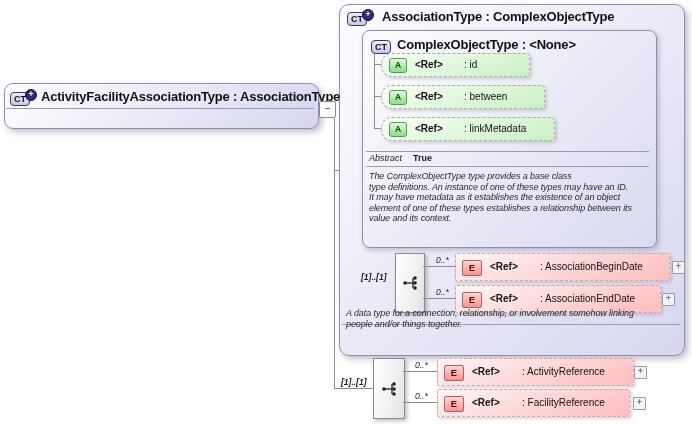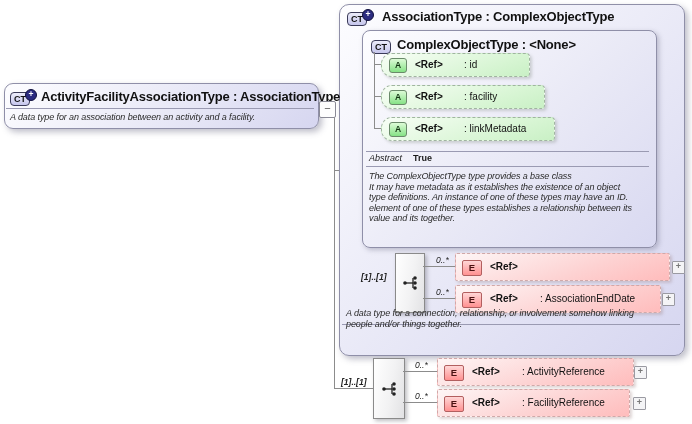--- a/index.html
+++ b/index.html
@@ -83,39 +83,39 @@
   <div class="hline" style="left:374px;top:128px;width:7px;"></div>
 
   <div class="attr-row" style="left:381px;top:53px;width:147px;">
     <span class="a-badge">A</span>
     <span class="row-ref">&lt;Ref&gt;</span>
     <span class="row-name">: id</span>
   </div>
   <div class="attr-row" style="left:381px;top:85px;width:162px;">
     <span class="a-badge">A</span>
     <span class="row-ref">&lt;Ref&gt;</span>
-    <span class="row-name">: facility</span>
+    <span class="row-name">: between</span>
   </div>
   <div class="attr-row" style="left:381px;top:117px;width:172px;">
     <span class="a-badge">A</span>
     <span class="row-ref">&lt;Ref&gt;</span>
     <span class="row-name">: linkMetadata</span>
   </div>
 
   <div class="divider" style="left:366px;top:151px;width:283px;"></div>
   <div class="abstract-lbl" style="left:369px;top:153px;text-align:right;">Abstract</div>
   <div class="abstract-val" style="left:413px;top:153px;">True</div>
   <div class="divider" style="left:366px;top:166px;width:283px;"></div>
 
   <div class="desc" style="left:369px;top:171px;">
     <div>The ComplexObjectType type provides a base class</div>
+    <div>type definitions. An instance of one of these types may have an ID.</div>
     <div>It may have metadata as it establishes the existence of an object</div>
-    <div>type definitions. An instance of one of these types may have an ID.</div>
     <div>element of one of these types establishes a relationship between its</div>
-    <div>value and its together.</div>
+    <div>value and its context.</div>
   </div>
 
   <div class="card-label" style="left:361px;top:272px;">[1]..[1]</div>
   <div class="seq-box" style="left:395px;top:253px;width:28px;height:58px;">
     <svg width="17" height="18" viewBox="0 0 17 18">
       <circle cx="3" cy="9" r="1.8" fill="#222"></circle>
       <line x1="3" y1="9" x2="11" y2="9" stroke="#222" stroke-width="1.3"></line>
       <line x1="11" y1="4" x2="11" y2="14" stroke="#222" stroke-width="1.3"></line>
       <circle cx="13" cy="4" r="1.8" fill="#222"></circle>
       <circle cx="13" cy="9" r="1.8" fill="#222"></circle>
@@ -123,20 +123,21 @@
     </svg>
   </div>
   <div class="hline" style="left:423px;top:266px;width:32px;"></div>
   <div class="hline" style="left:423px;top:298px;width:32px;"></div>
   <div class="occurs" style="left:436px;top:255px;">0..*</div>
   <div class="occurs" style="left:436px;top:287px;">0..*</div>
 
   <div class="elem-row" style="left:455px;top:253px;width:213px;">
     <span class="e-badge">E</span>
     <span class="row-ref">&lt;Ref&gt;</span>
+    <span class="row-name">: AssociationBeginDate</span>
   </div>
   <div class="plusbox" style="left:672px;top:261px;">+</div>
 
   <div class="elem-row" style="left:455px;top:285px;width:204px;">
     <span class="e-badge">E</span>
     <span class="row-ref">&lt;Ref&gt;</span>
     <span class="row-name">: AssociationEndDate</span>
   </div>
   <div class="plusbox" style="left:662px;top:293px;">+</div>
 
@@ -145,23 +146,20 @@
     <div>A data type for a connection, relationship, or involvement somehow linking</div>
     <div>people and/or things together.</div>
   </div>
 
   <div class="card" style="left:4px;top:83px;width:313px;height:44px;border-radius:9px;"></div>
   <div class="ctbadge" style="left:10px;top:88px;">
     <span class="ct-text">CT</span><span class="ct-plus">+</span>
   </div>
   <div class="title" style="left:41px;top:89px;">ActivityFacilityAssociationType : AssociationType</div>
   <div class="divider" style="left:6px;top:108px;width:308px;"></div>
-  <div class="desc" style="left:10px;top:112px;">
-    <div>A data type for an association between an activity and a facility.</div>
-  </div>
 
   <div class="minusbox" style="left:319px;top:101px;">−</div>
 
   <div class="card-label" style="left:341px;top:377px;">[1]..[1]</div>
   <div class="seq-box" style="left:373px;top:358px;width:30px;height:59px;">
     <svg width="17" height="18" viewBox="0 0 17 18">
       <circle cx="3" cy="9" r="1.8" fill="#222"></circle>
       <line x1="3" y1="9" x2="11" y2="9" stroke="#222" stroke-width="1.3"></line>
       <line x1="11" y1="4" x2="11" y2="14" stroke="#222" stroke-width="1.3"></line>
       <circle cx="13" cy="4" r="1.8" fill="#222"></circle>

